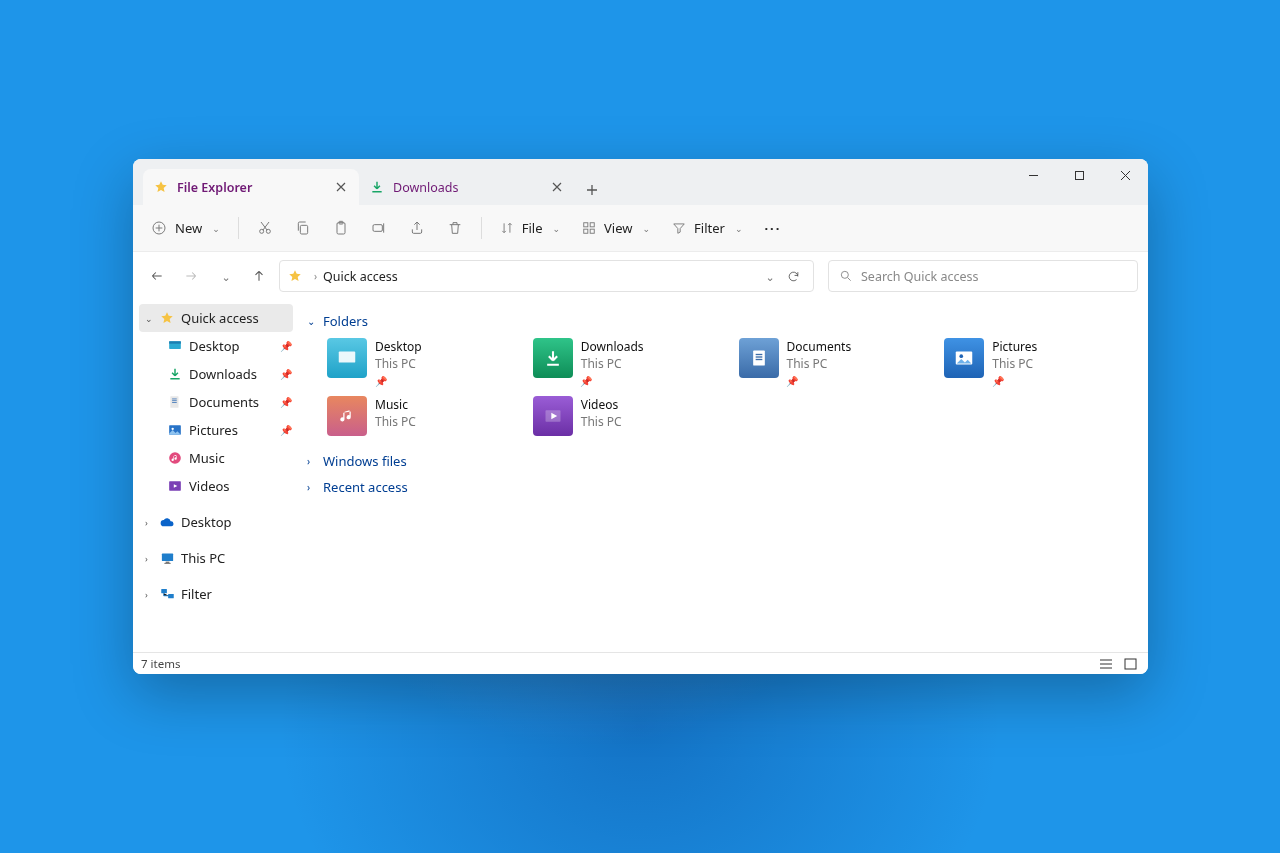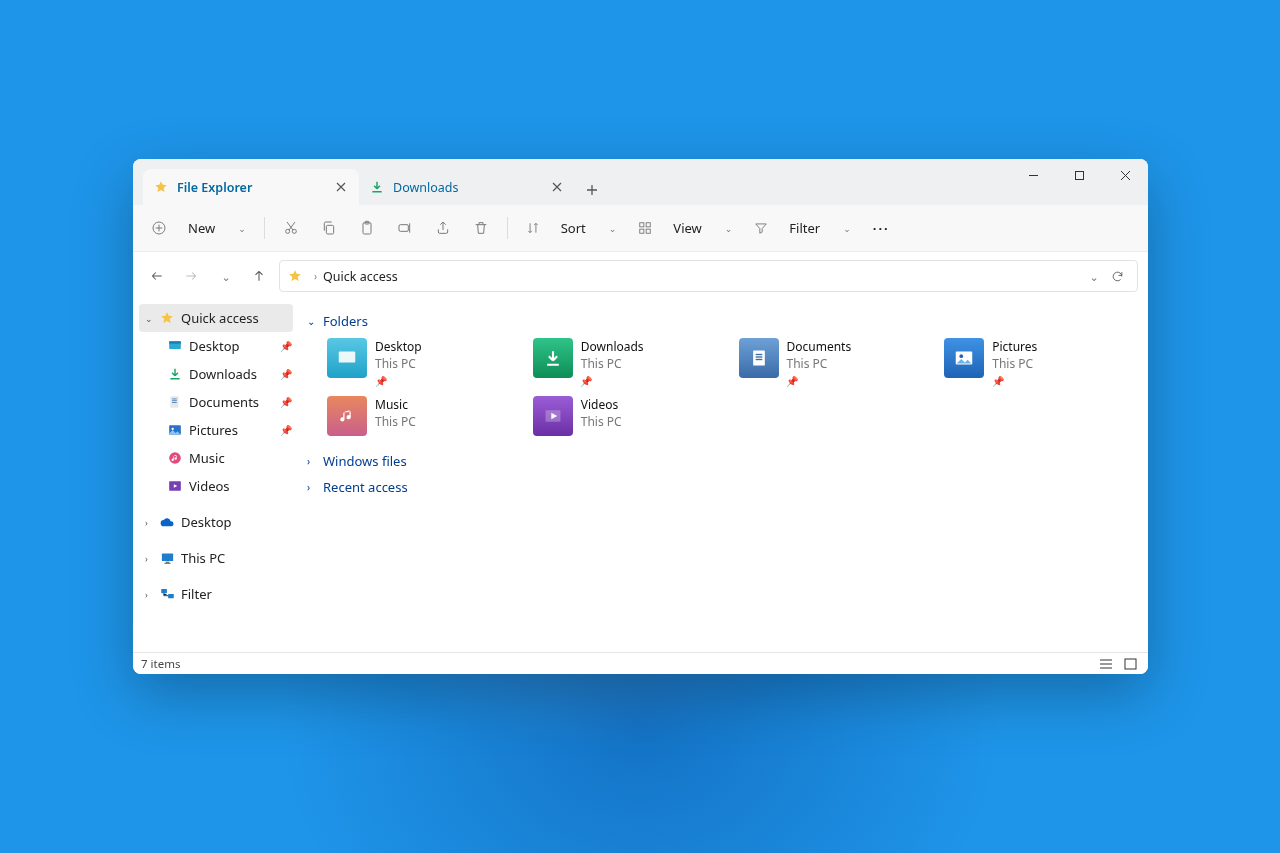--- a/index.html
+++ b/index.html
@@ -15,28 +15,28 @@
     position:absolute;left:133px;top:159px;width:1015px;height:515px;
     background:#fff;border-radius:8px;
     box-shadow:0 20px 60px rgba(0,0,0,.28);
     display:flex;flex-direction:column;overflow:hidden;
   }
   
   .titlebar{height:46px;background:#eef0f2;display:flex;align-items:flex-end;position:relative;}
   .wincontrols{position:absolute;right:0;top:0;height:32px;display:flex;}
   .wc{width:46px;display:flex;align-items:center;justify-content:center;color:#4b4b4b;cursor:default;}
   .tabs{display:flex;align-items:flex-end;height:46px;padding-left:10px;}
-  .tab{height:36px;width:216px;display:flex;align-items:center;padding:0 10px;position:relative;color:#0369a1;font-size:12.5px;}
+  .tab{height:36px;width:216px;display:flex;align-items:center;padding:0 10px;position:relative;color:#701a75;font-size:12.5px;}
   .tab.active{background:#f8f8f8;border-radius:8px 8px 0 0;font-weight:600;}
   .tab .ticon{width:16px;height:16px;margin-right:8px;display:flex;align-items:center;justify-content:center;}
   .tab .close{margin-left:auto;width:16px;height:16px;display:flex;align-items:center;justify-content:center;color:#555;}
   .newtab{width:34px;height:30px;display:flex;align-items:center;justify-content:center;color:#555;}
   
   .toolbar{height:47px;background:#f8f8f8;display:flex;align-items:center;padding:0 10px;gap:6px;border-bottom:1px solid #ececec;}
-  .tbtn{height:32px;padding:0 8px;border-radius:4px;display:flex;align-items:center;gap:21px;color:#777;font-size:13px;}
+  .tbtn{height:32px;padding:0 8px;border-radius:4px;display:flex;align-items:center;gap:8px;color:#777;font-size:13px;}
   .tbtn svg{stroke:#7a7a7a;}
   .tbtn.text{color:#222;}
   .sep{width:1px;height:22px;background:#ddd;margin:0 4px;}
   .chev{font-size:9px;color:#777;margin-left:2px;}
   
   .navrow{height:48px;background:#fff;display:flex;align-items:center;padding:0 10px;gap:6px;}
   .navbtn{width:28px;height:32px;display:flex;align-items:center;justify-content:center;color:#666;}
   .navbtn.disabled{color:#bbb;}
   .address{flex:1;height:32px;border:1px solid #e2e2e2;border-radius:4px;display:flex;align-items:center;padding:0 8px;font-size:12.5px;color:#222;}
   .address .star{margin-right:6px;}
@@ -173,21 +173,21 @@
     <div class="tbtn">
         <svg width="16" height="16" viewBox="0 0 24 24" fill="none" stroke-width="1.5">
           <path d="M4 7h16M9 7V4h6v3M7 7l1 13h8l1-13"></path>
         </svg>
       </div>
     <div class="sep"></div>
     <div class="tbtn text">
       <svg width="14" height="14" viewBox="0 0 24 24" fill="none" stroke-width="1.6">
           <path d="M7 4v16m0 0l-3-3m3 3l3-3M17 20V4m0 0l-3 3m3-3l3 3"></path>
         </svg>
-      <span>Sort</span>
+      <span>File</span>
         <span class="chev">⌄</span>
     </div>
     <div class="tbtn text">
       <svg width="14" height="14" viewBox="0 0 24 24" fill="none" stroke-width="1.6">
           <rect x="3" y="3" width="7" height="7"></rect>
           <rect x="14" y="3" width="7" height="7"></rect>
           <rect x="3" y="14" width="7" height="7"></rect>
           <rect x="14" y="14" width="7" height="7"></rect>
         </svg>
       <span>View</span>
@@ -233,20 +233,27 @@
       <span class="spacer"></span>
       <span class="addrbtn">
           <span class="chev" style="font-size:11px;">⌄</span>
         </span>
       <span class="addrbtn">
           <svg width="13" height="13" viewBox="0 0 24 24" fill="none">
             <path stroke="#555" stroke-width="1.6" d="M20 12a8 8 0 10-2.3 5.6M20 4v6h-6"></path>
           </svg>
         </span>
     </div>
+    <div class="search">
+      <svg width="14" height="14" viewBox="0 0 24 24" fill="none">
+          <circle cx="10" cy="10" r="6" stroke="#888" stroke-width="1.6"></circle>
+          <path stroke="#888" stroke-width="1.6" d="M20 20l-5-5"></path>
+        </svg>
+      <span>Search Quick access</span>
+    </div>
   </div>
 
   <div class="body">
     <div class="sidebar">
       <div class="srow sel">
         <span class="exp">⌄</span>
         <span class="sicon">
             <svg width="14" height="14" viewBox="0 0 24 24">
               <path fill="#f6c343" d="M12 2l2.9 6.3 6.9.7-5.2 4.7 1.5 6.8L12 17l-6.1 3.5 1.5-6.8L2.2 9l6.9-.7z"></path>
             </svg>

